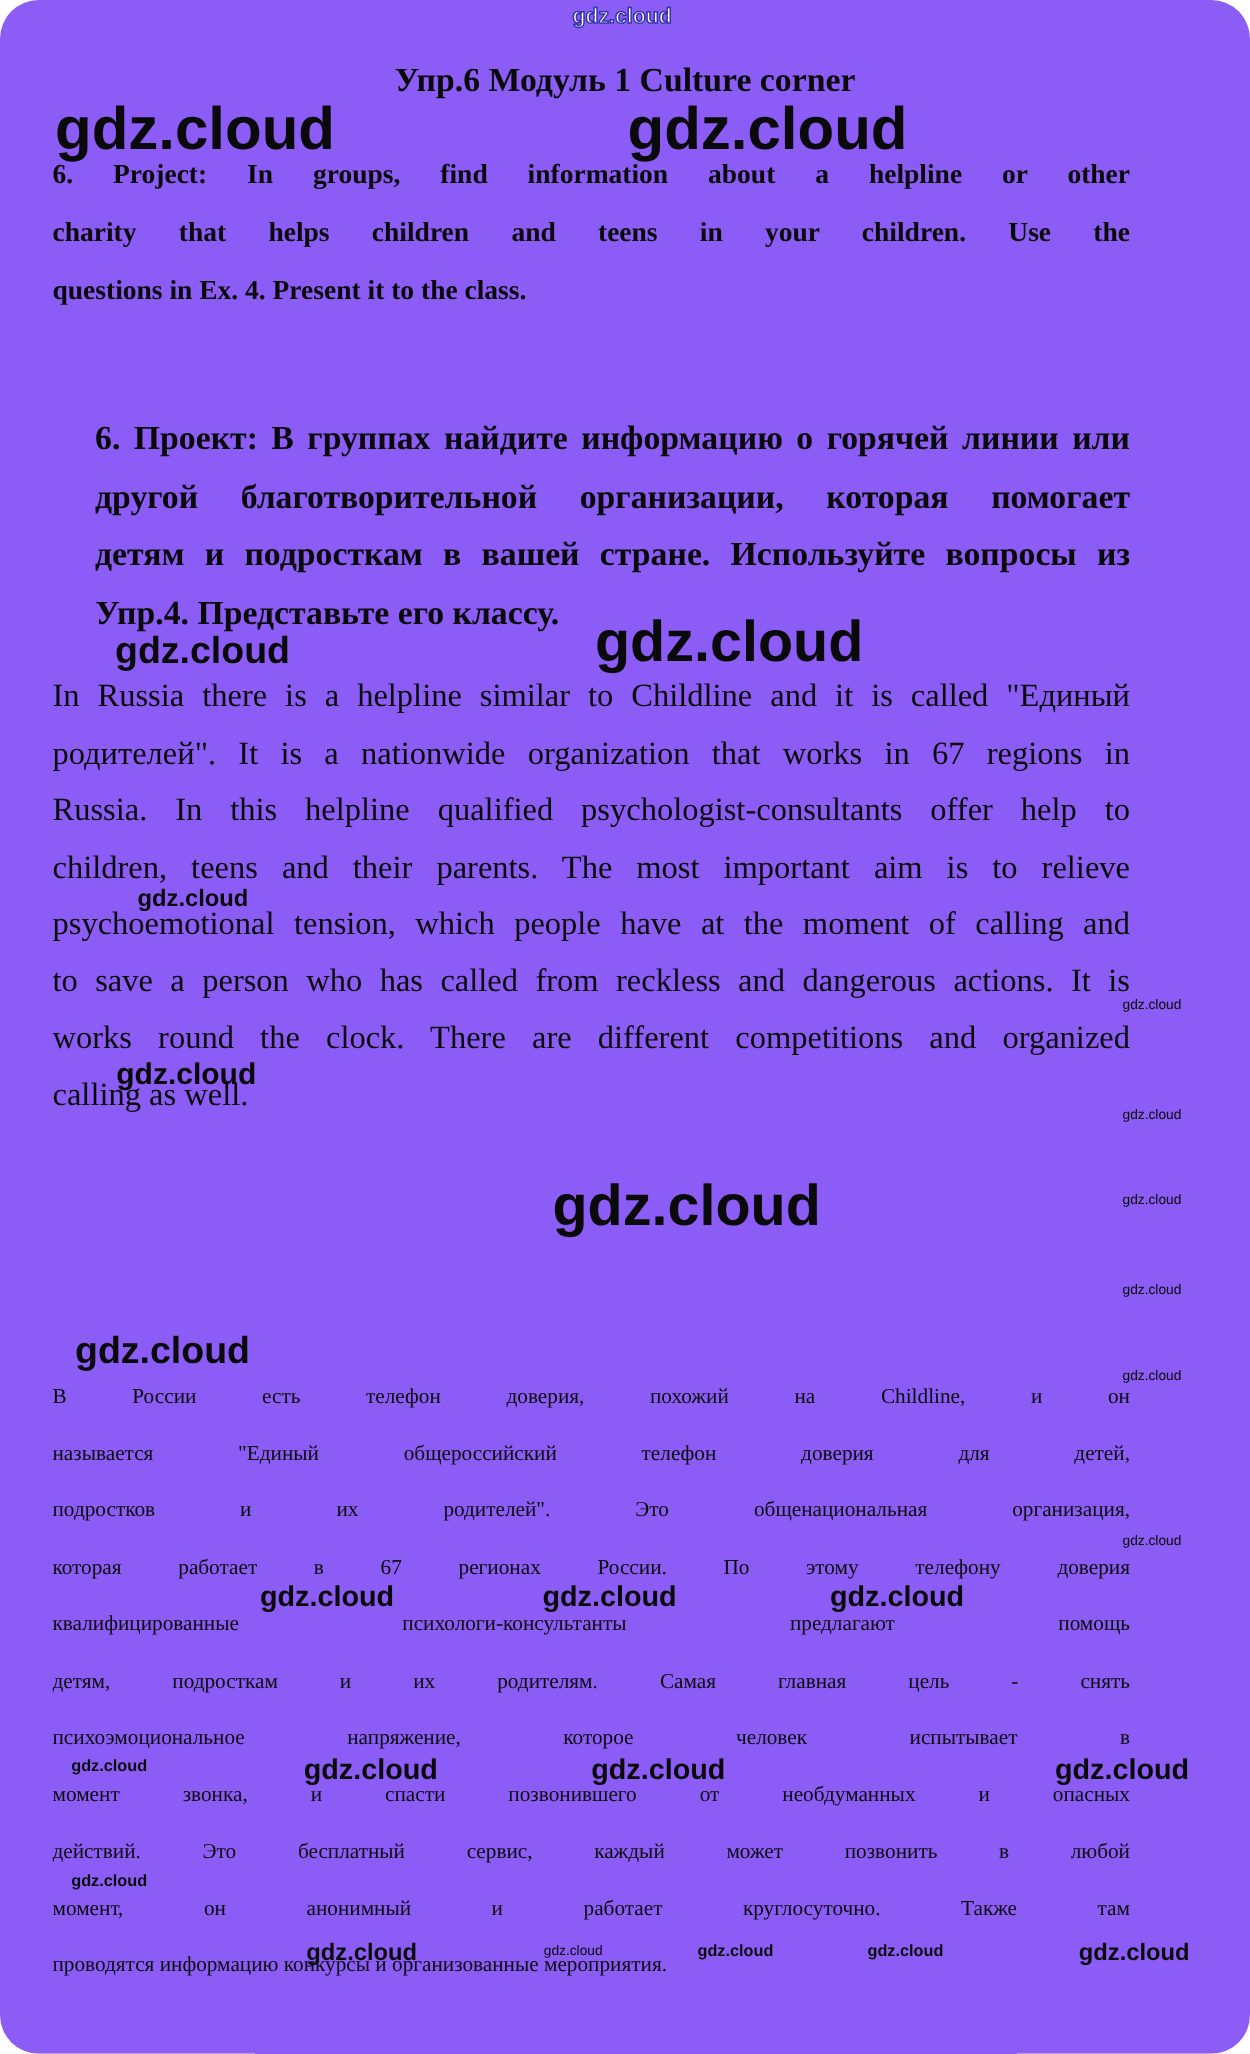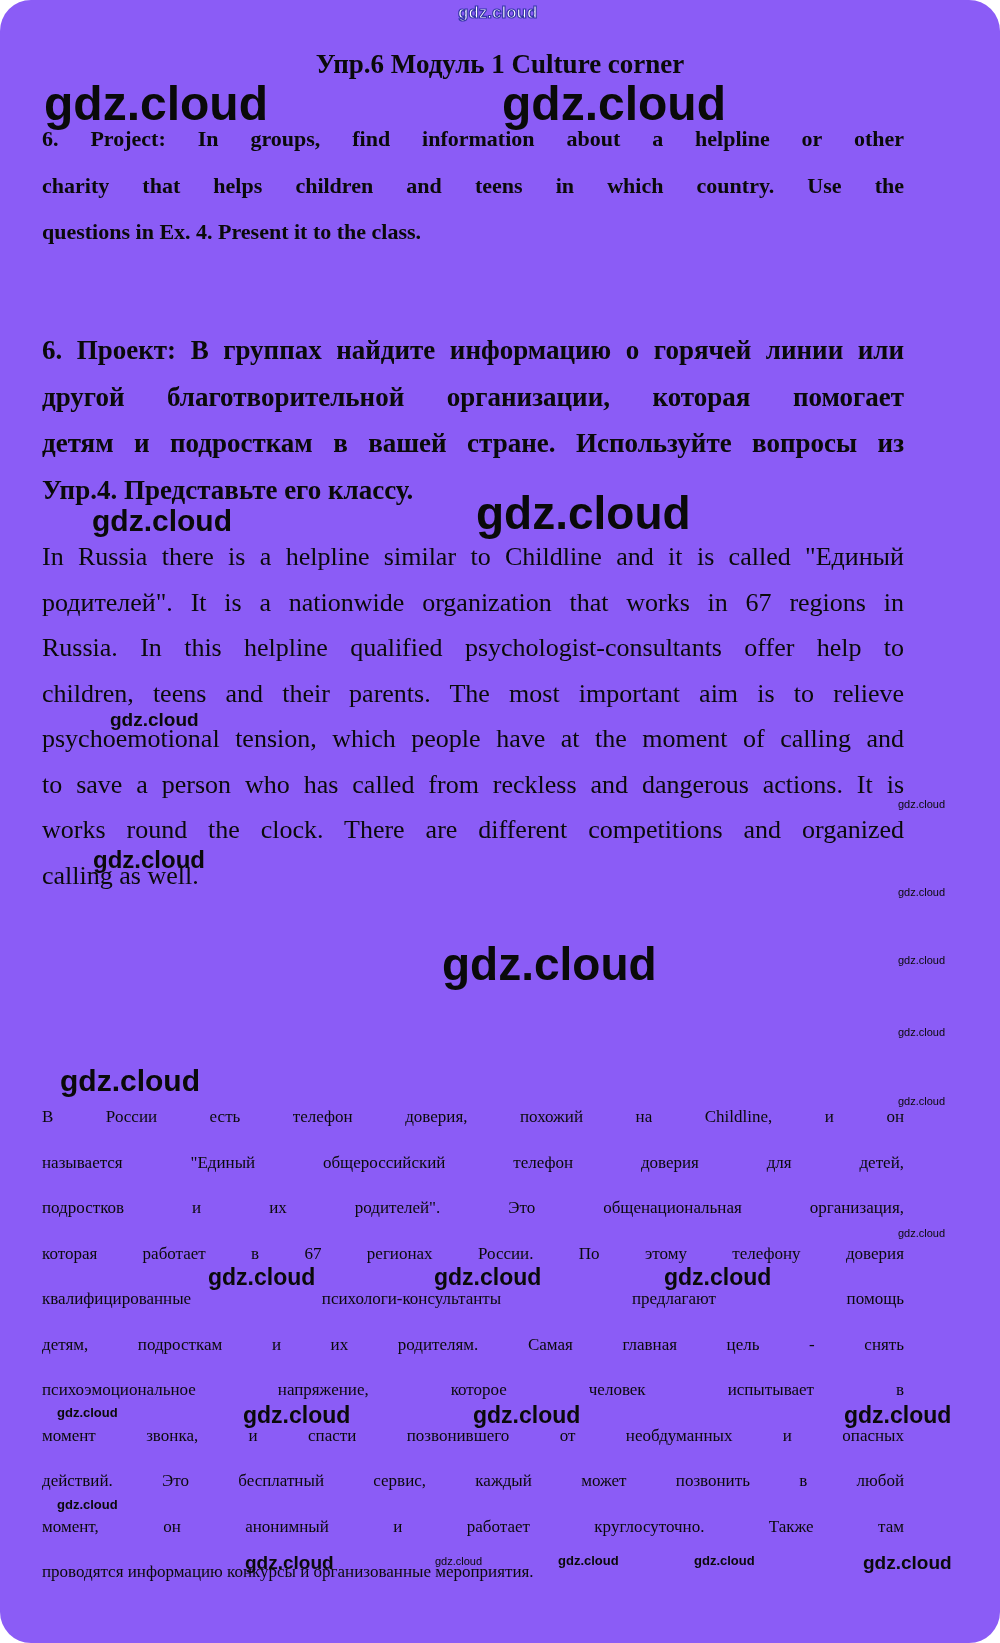--- a/index.html
+++ b/index.html
@@ -53,21 +53,21 @@
   }
   #task-en .jline { height: 46.5px; }
 
   #task-ru {
     top: 327px;
     font-family: "Liberation Serif", serif;
     font-weight: bold;
     font-size: 27px;
     line-height: 46.5px;
   }
-  #task-ru .jline { height: 46.5px; }
+  #task-ru .jline { height: 46.5px; margin-left: 34px; }
 
   #answer-en {
     top: 534px;
     font-family: "Liberation Serif", serif;
     font-weight: normal;
     font-size: 26px;
     line-height: 45.5px;
   }
   #answer-en .jline { height: 45.5px; }
 
@@ -111,21 +111,21 @@
 
   <div class="wm wm-outline" style="left:458px; top:4px;">gdz.cloud</div>
 
   <div id="title">Упр.6 Модуль 1 Culture corner</div>
 
   <div class="wm wm-48" style="left:44px; top:80px;">gdz.cloud</div>
   <div class="wm wm-48" style="left:502px; top:80px;">gdz.cloud</div>
 
   <div class="para" id="task-en">
     <div class="jline">6. Project: In groups, find information about a helpline or other</div>
-    <div class="jline">charity that helps children and teens in which country. Use the</div>
+    <div class="jline">charity that helps children and teens in your children. Use the</div>
     <div class="jline last">questions in Ex. 4. Present it to the class.</div>
   </div>
 
   <div class="para" id="task-ru">
     <div class="jline">6. Проект: В группах найдите информацию о горячей линии или</div>
     <div class="jline">другой благотворительной организации, которая помогает</div>
     <div class="jline">детям и подросткам в вашей стране. Используйте вопросы из</div>
     <div class="jline last">Упр.4. Представьте его классу.</div>
   </div>
 

